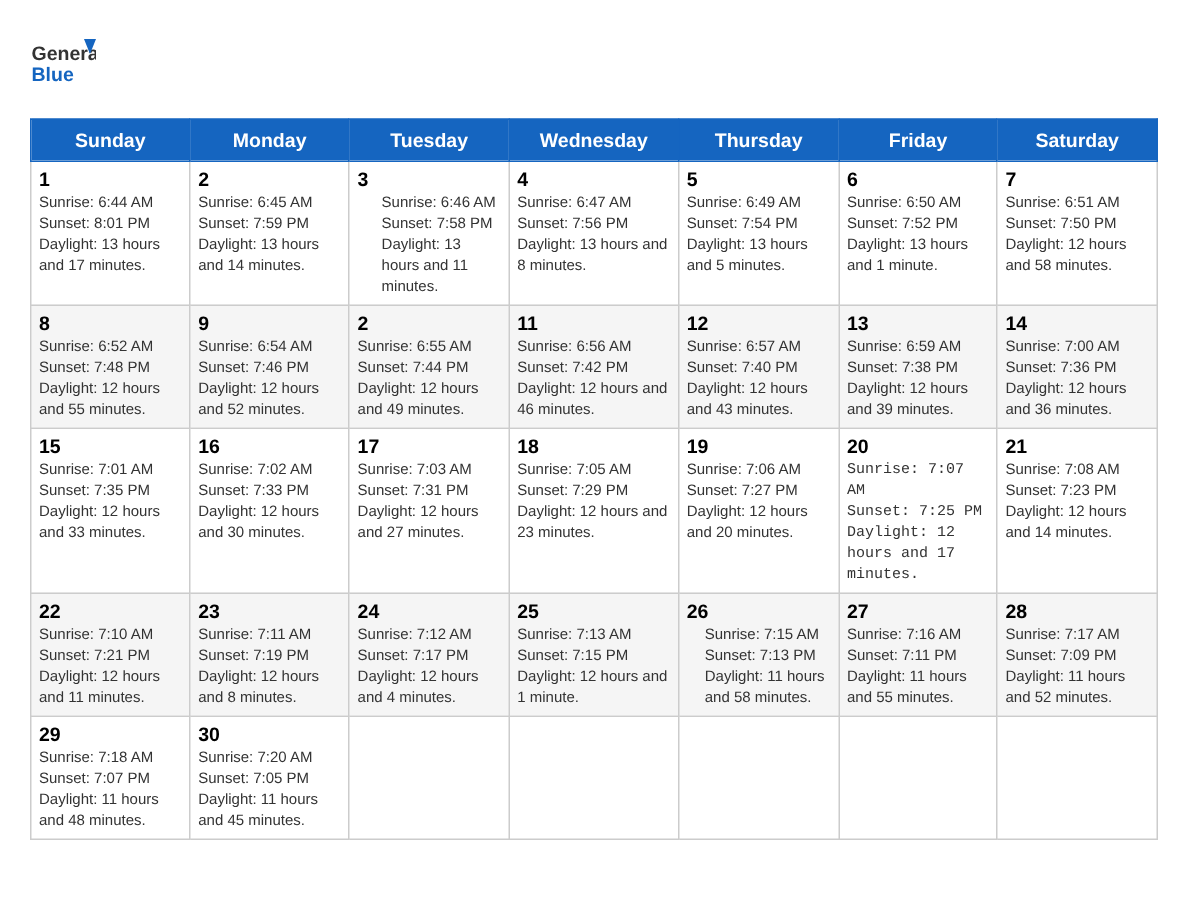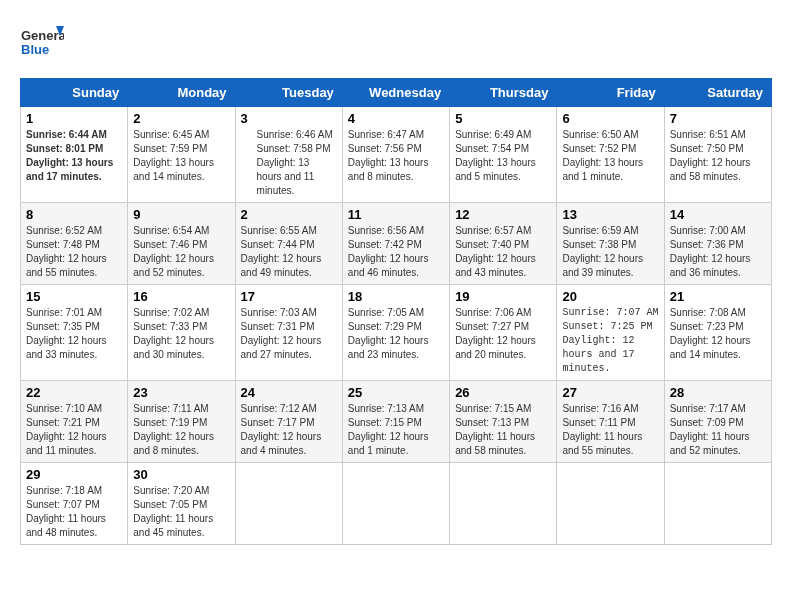--- a/index.html
+++ b/index.html
@@ -34,22 +34,22 @@
       color: #555;
     }
     table {
       width: 100%;
       border-collapse: collapse;
       font-size: 11px;
     }
     thead tr th {
       background-color: #1565c0;
       color: #fff;
-      padding: 6px 8px;
-      text-align: right;
+      padding: 6px 20px;
+      text-align: center;
       font-size: 13px;
       font-weight: bold;
       border: 1px solid #1565c0;
     }
     tbody tr td {
       border: 1px solid #ccc;
       padding: 4px 5px;
       vertical-align: top;
       width: calc(100% / 7);
       background: #fff;
@@ -101,21 +101,21 @@
         <th>Wednesday</th>
         <th>Thursday</th>
         <th>Friday</th>
         <th>Saturday</th>
       </tr>
   </thead>
   <tbody id="calendar-body">
   <tr>
         <td>
           <span class="day-num">1</span>
-          <div class="day-info" style="white-space: pre-line; font-weight: bold;">Sunrise: 6:44 AM
+          <div class="day-info" style="white-space: pre-line;">Sunrise: 6:44 AM
 Sunset: 8:01 PM
 Daylight: 13 hours and 17 minutes.</div>
         </td>
         <td>
           <span class="day-num">2</span>
           <div class="day-info" style="white-space: pre-line;">Sunrise: 6:45 AM
 Sunset: 7:59 PM
 Daylight: 13 hours and 14 minutes.</div>
         </td>
         <td>
@@ -257,21 +257,21 @@
 Daylight: 12 hours and 4 minutes.</div>
         </td>
         <td>
           <span class="day-num">25</span>
           <div class="day-info" style="white-space: pre-line;">Sunrise: 7:13 AM
 Sunset: 7:15 PM
 Daylight: 12 hours and 1 minute.</div>
         </td>
         <td>
           <span class="day-num">26</span>
-          <div class="day-info" style="white-space: pre-line;">Sunrise: 7:15 AM
+          <div class="day-info" style="white-space: pre-line; margin-left: 12px;">Sunrise: 7:15 AM
 Sunset: 7:13 PM
 Daylight: 11 hours and 58 minutes.</div>
         </td>
         <td>
           <span class="day-num">27</span>
           <div class="day-info" style="white-space: pre-line;">Sunrise: 7:16 AM
 Sunset: 7:11 PM
 Daylight: 11 hours and 55 minutes.</div>
         </td>
         <td>

